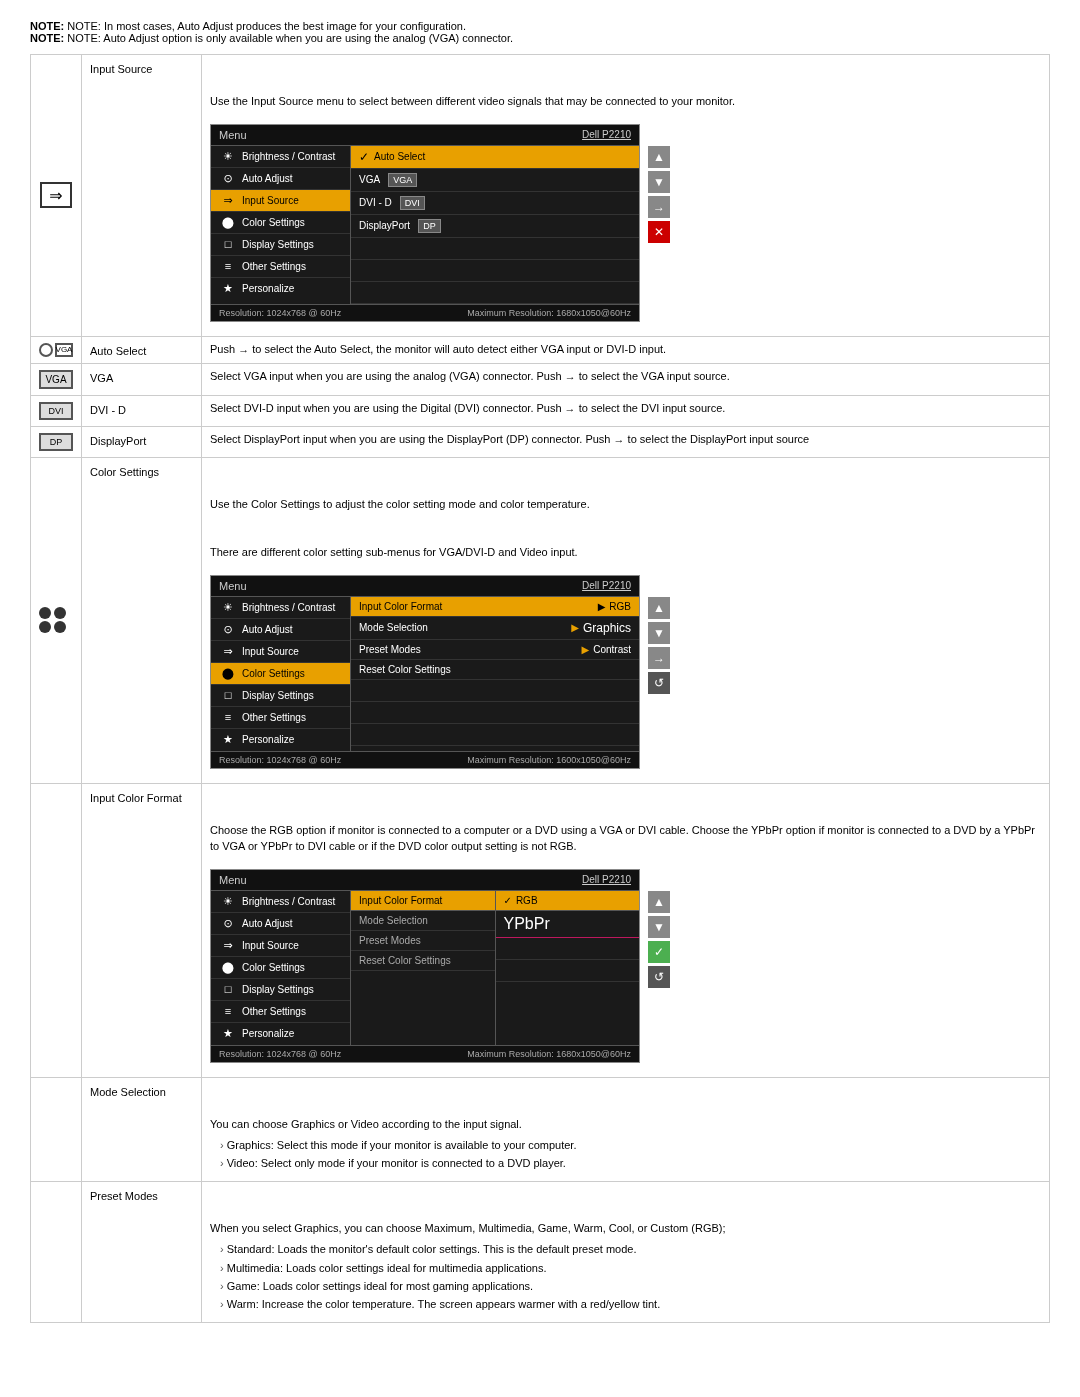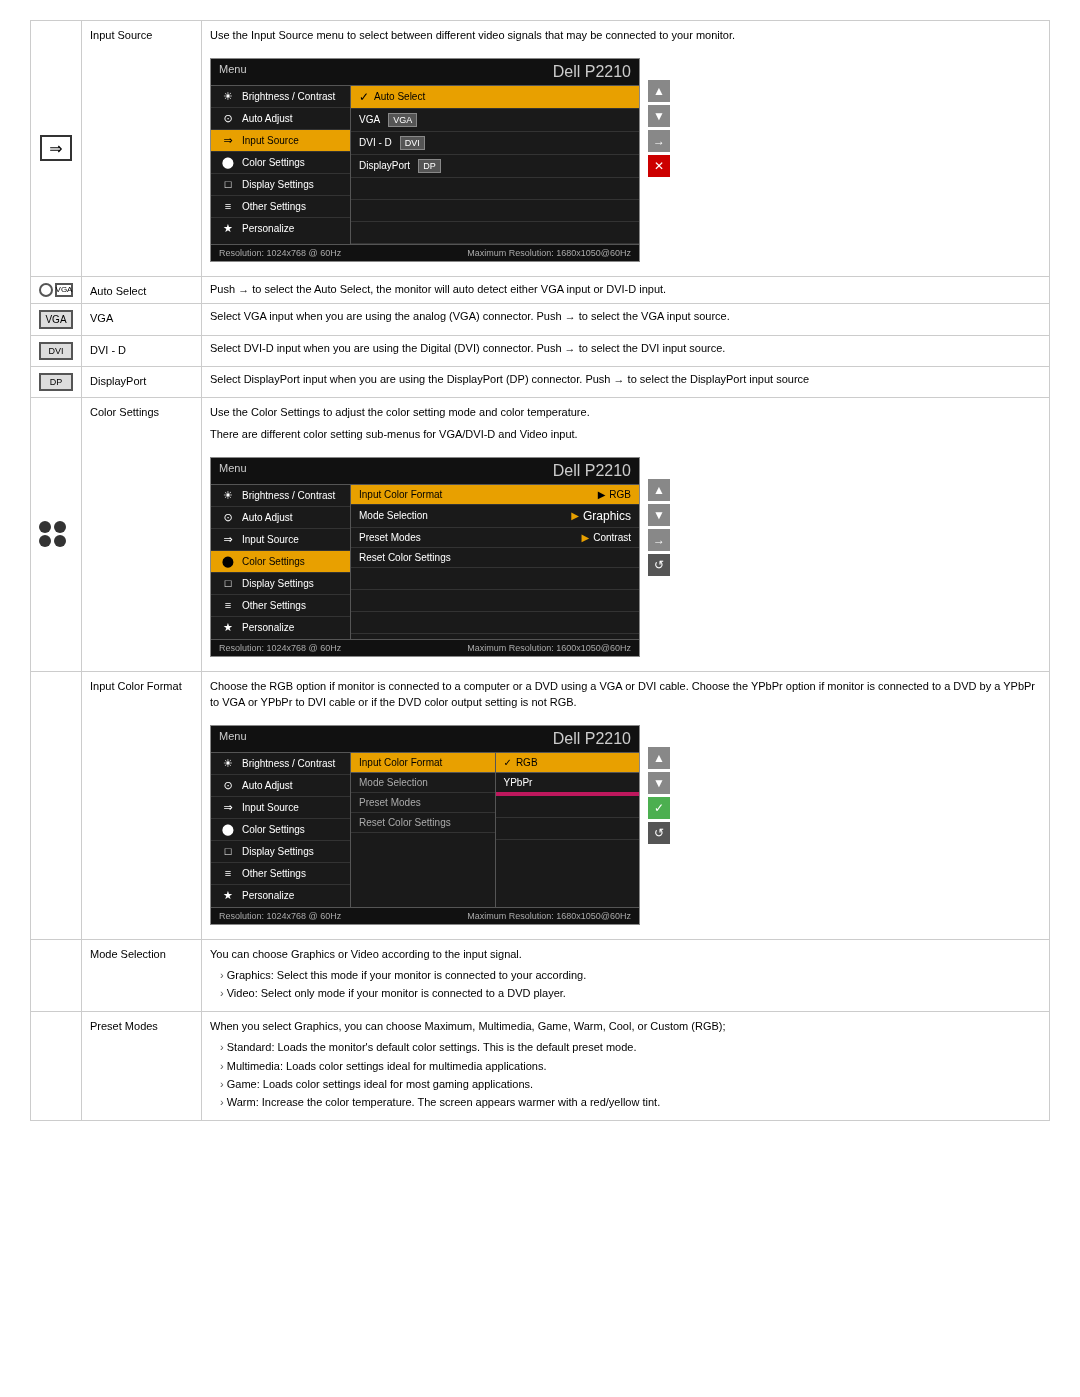--- a/index.html
+++ b/index.html
@@ -66,21 +66,22 @@
       padding: 4px 8px;
       background: #111;
       border-bottom: 1px solid #555;
     }
     .osd-header .menu-label {
       color: #ccc;
       font-size: 11px;
     }
     .osd-header .brand-label {
       color: #ccc;
-      font-size: 16px;
+      font-size: 10px;
+      text-decoration: underline;
     }
     .osd-body {
       display: flex;
     }
     .osd-left {
       width: 140px;
       border-right: 1px solid #555;
     }
     .osd-right {
       flex: 1;
@@ -171,20 +172,21 @@
 
     .osd-wrapper {
       position: relative;
       display: inline-block;
     }
 
     .description-text {
       font-size: 11px;
       margin-bottom: 6px;
       line-height: 1.5;
+      margin-top: 32px;
     }
 
     .sub-list {
       list-style: none;
       padding-left: 10px;
     }
     .sub-list li::before {
       content: "› ";
       color: #555;
     }
@@ -201,20 +203,26 @@
 
     .osd-right-text {
       font-size: 10px;
     }
   </style>
 </head>
 <body>
 
 <div class="page-container">
 
+  <div class="note-block">
+    <span class="note-label">NOTE:</span>
+    <span>NOTE: In most cases, Auto Adjust produces the best image for your configuration.</span><br>
+    <span class="note-label">NOTE:</span>
+    <span>NOTE: Auto Adjust option is only available when you are using the analog (VGA) connector.</span>
+  </div>
 
   <table class="main-table">
 
     <tbody>
         <tr>
       <td class="icon-cell">
         <div style="width:32px;height:26px;border:2px solid #333;display:inline-flex;align-items:center;justify-content:center;background:#fff;font-size:16px;">⇒</div>
       </td>
       <td class="label-cell">
         <span>Input Source</span>
@@ -496,21 +504,21 @@
                     <div style="background:#e8a000;color:#000;padding:4px 8px;font-size:10px;border-bottom:1px solid #555;">Input Color Format</div>
                     <div style="padding:4px 8px;font-size:10px;color:#aaa;border-bottom:1px solid #333;">Mode Selection</div>
                     <div style="padding:4px 8px;font-size:10px;color:#aaa;border-bottom:1px solid #333;">Preset Modes</div>
                     <div style="padding:4px 8px;font-size:10px;color:#aaa;border-bottom:1px solid #333;">Reset Color Settings</div>
                   </div>
                   <div style="flex:1;">
                     <div style="background:#e8a000;color:#000;padding:4px 8px;font-size:10px;border-bottom:1px solid #555;display:flex;align-items:center;">
                       <span style="margin-right:4px;">✓</span>
                       <span>RGB</span>
                     </div>
-                    <div style="padding:4px 8px;font-size:10px;color:#fff;border-bottom:4px solid #be185d;">YPbPr</div>
+                    <div style="padding:4px 8px;font-size:16px;color:#fff;border-bottom:1px solid #be185d;">YPbPr</div>
                     <div class="empty-row"></div>
                     <div class="empty-row"></div>
                   </div>
                 </div>
               </div>
             </div>
             <div class="osd-footer">
               <span>Resolution: 1024x768 @ 60Hz</span>
               <span>Maximum Resolution: 1680x1050@60Hz</span>
             </div>
@@ -526,21 +534,21 @@
     </tr>
 
     <tr>
       <td class="icon-cell"></td>
       <td class="label-cell">
         <span>Mode Selection</span>
       </td>
       <td class="content-cell">
         <p class="description-text">You can choose Graphics or Video according to the input signal.</p>
         <ul class="sub-list">
-          <li>Graphics: Select this mode if your monitor is connected to your according.</li>
+          <li>Graphics: Select this mode if your monitor is available to your computer.</li>
           <li>Video: Select only mode if your monitor is connected to a DVD player.</li>
         </ul>
       </td>
     </tr>
 
     <tr>
       <td class="icon-cell"></td>
       <td class="label-cell">
         <span>Preset Modes</span>
       </td>

